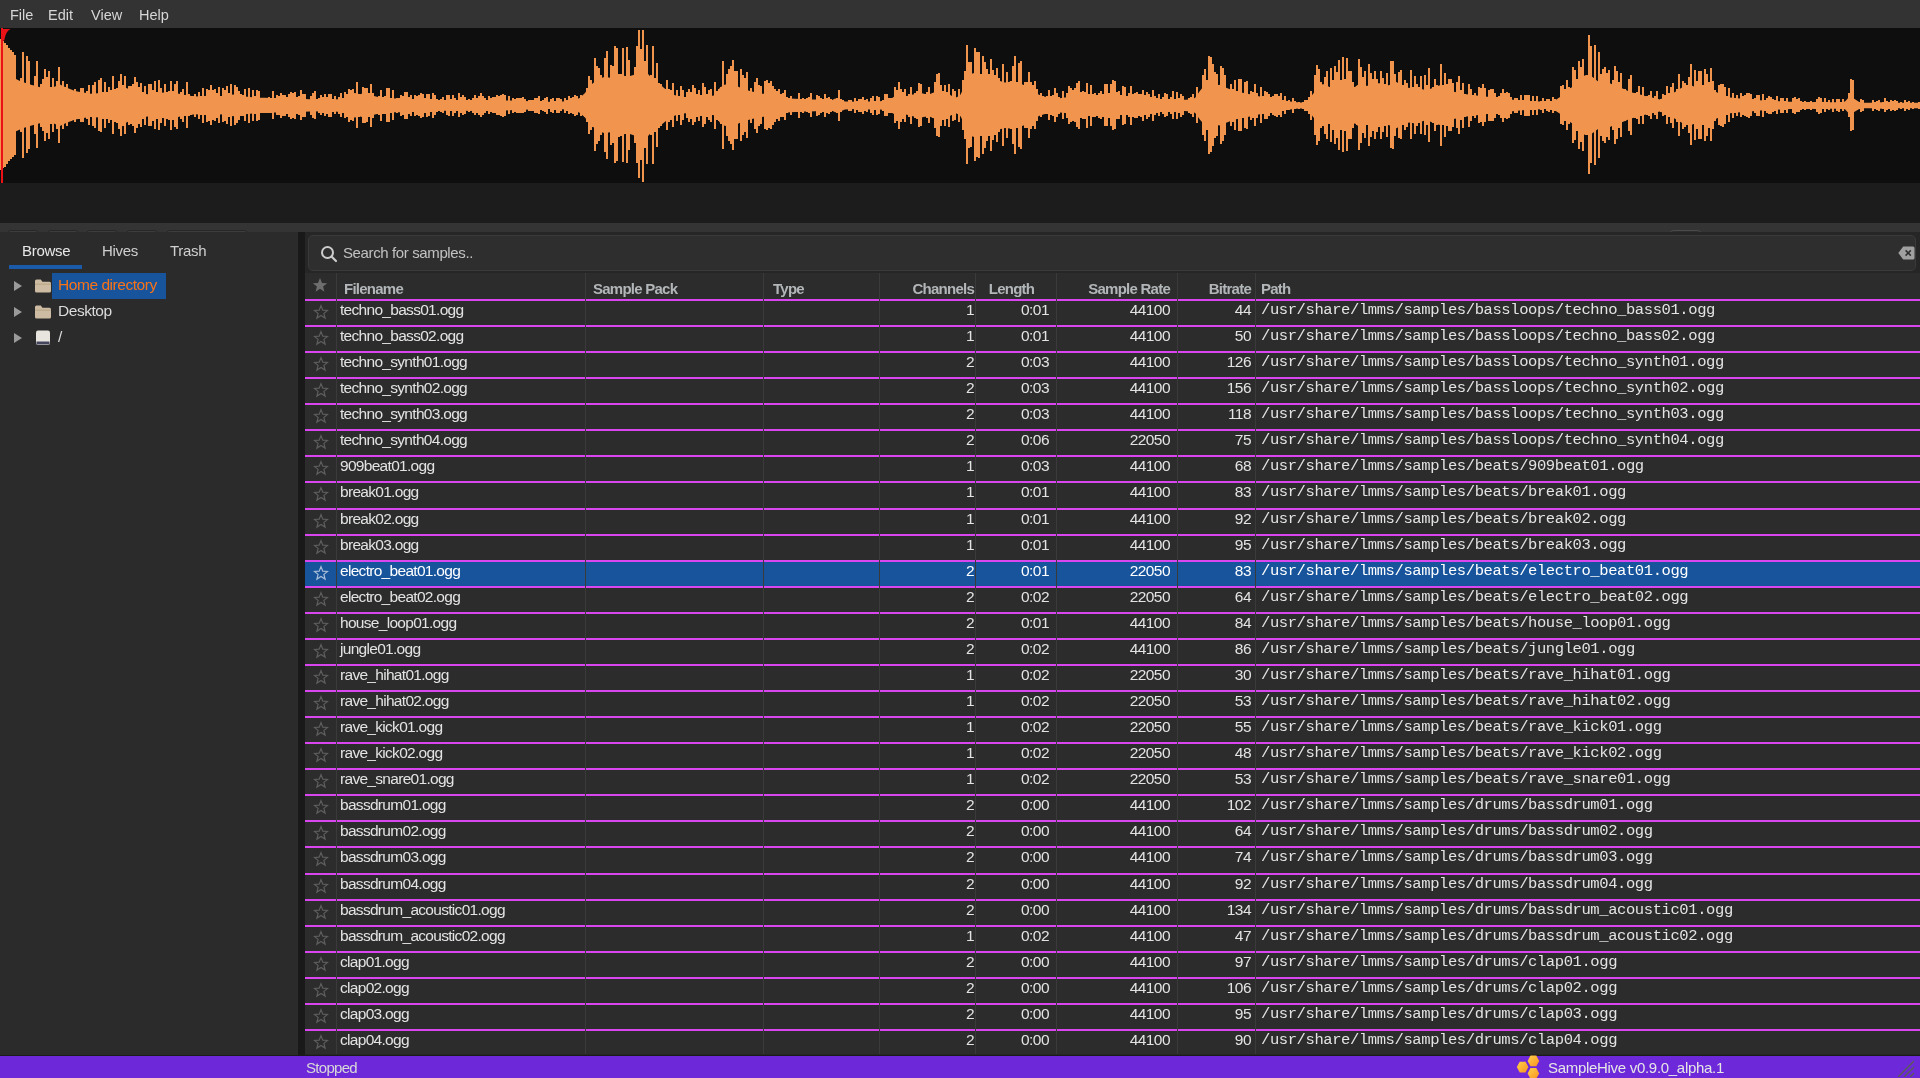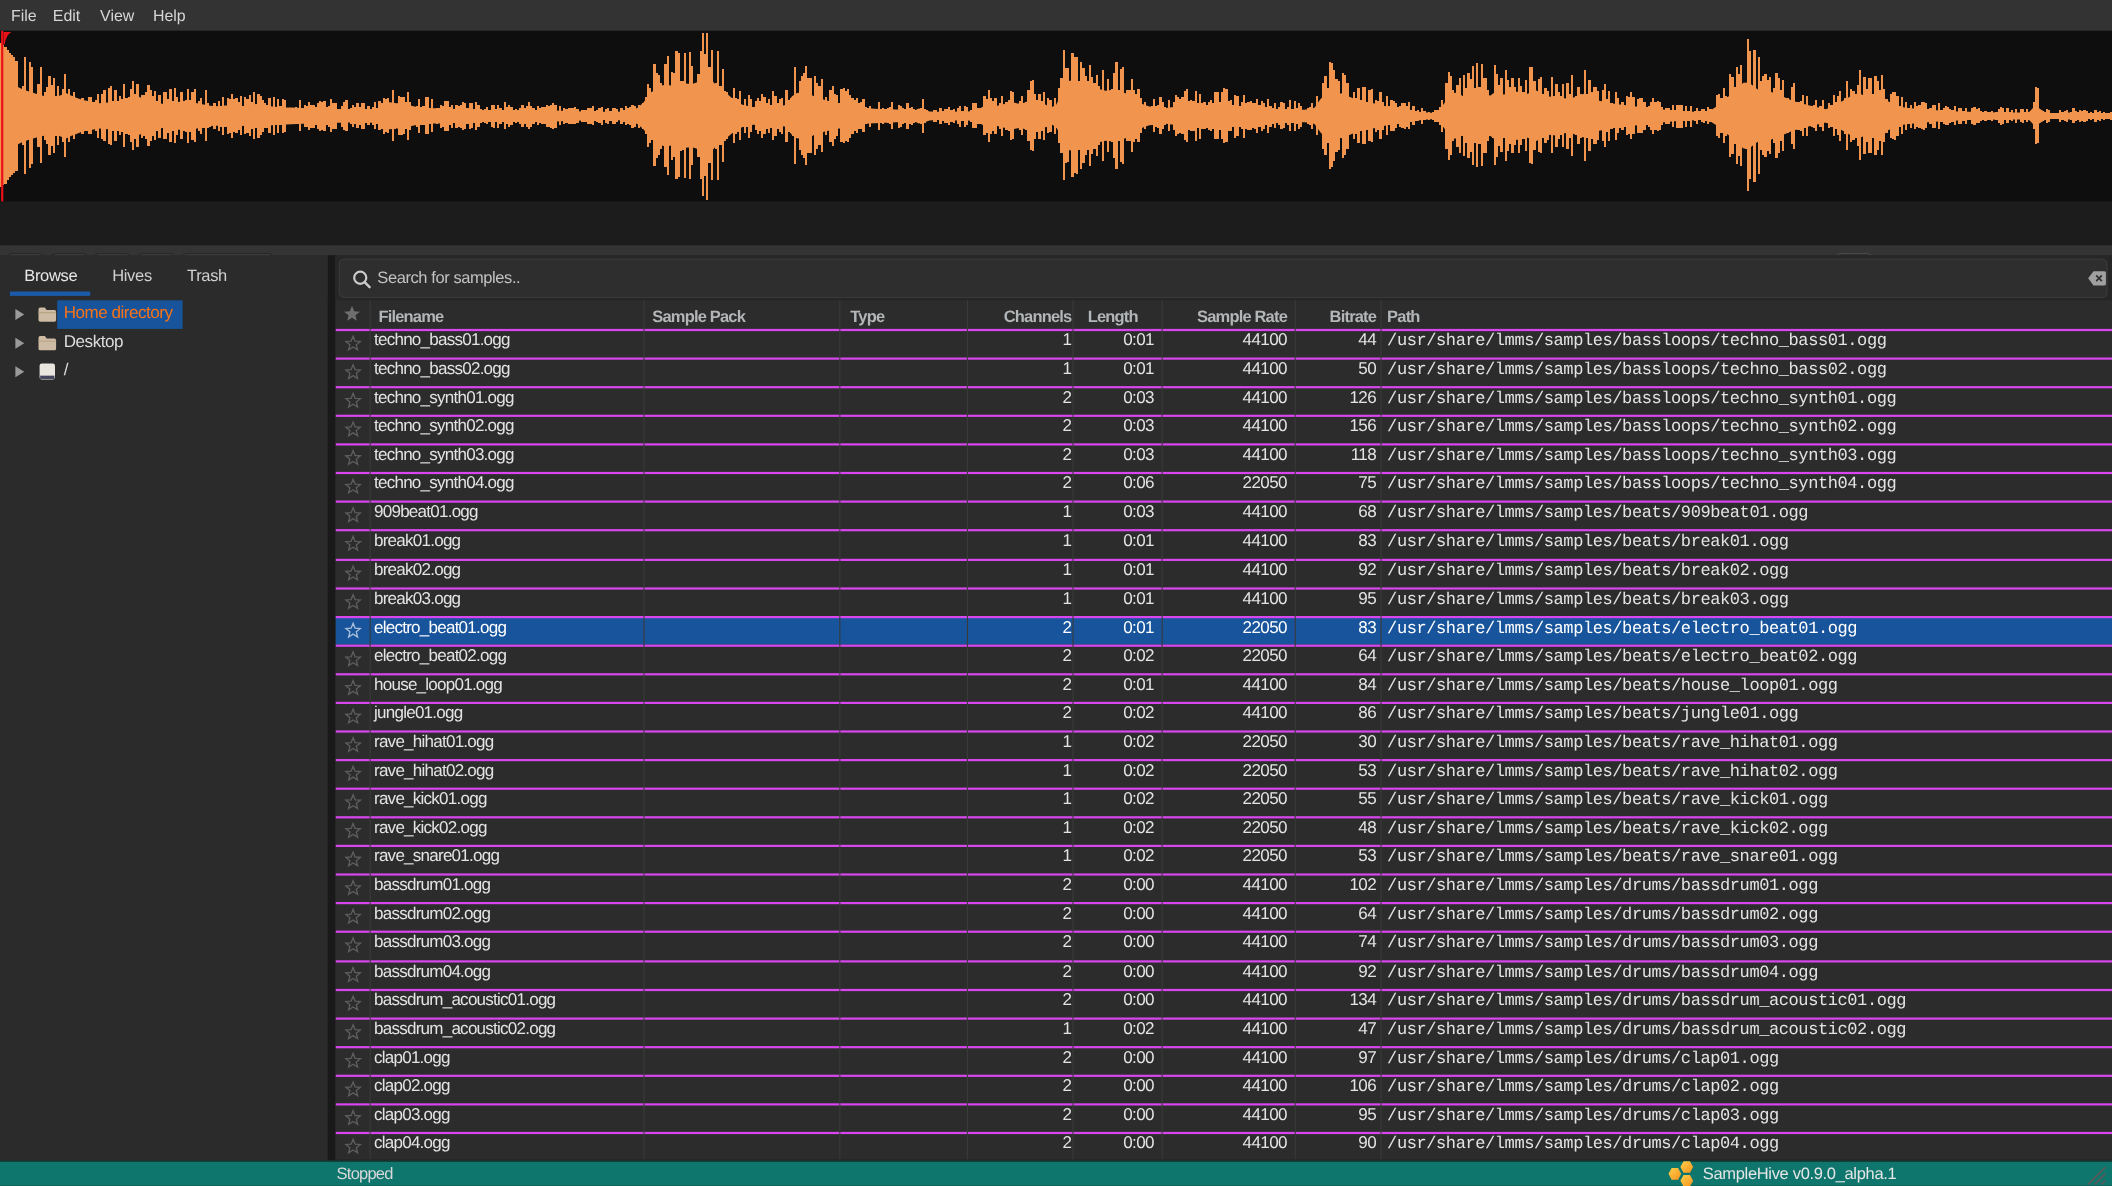--- a/index.html
+++ b/index.html
@@ -25,21 +25,21 @@
 .row.sel .star path{stroke:#a9bed8;}
 .row span{position:absolute;top:0;white-space:pre;}
 .star{position:absolute;left:8px;top:2.5px;width:16px;height:16px;}
 .cf{left:35px;letter-spacing:-0.7px;}
 .cc{left:574px;width:95px;text-align:right;letter-spacing:-0.55px;}
 .cl{left:669px;width:75px;text-align:right;letter-spacing:-0.55px;}
 .cs{left:744px;width:121px;text-align:right;letter-spacing:-0.55px;}
 .cb{left:865px;width:81px;text-align:right;letter-spacing:-0.55px;}
 .cp{left:956px;letter-spacing:-0.4px;font-family:Liberation Mono, monospace;}
 .vline{position:absolute;top:0;width:1px;height:781px;background:#3a3a3a;}
-#statusbar{position:absolute;left:0;top:1055px;width:1920px;height:23px;background:#0f766e;border-top:1px solid #1b1b1b;}
+#statusbar{position:absolute;left:0;top:1055px;width:1920px;height:23px;background:#6d28d9;border-top:1px solid #1b1b1b;}
 </style></head><body>
 <div id="menubar">
  <span class="mi" style="left:10px">File</span>
  <span class="mi" style="left:48px">Edit</span>
  <span class="mi" style="left:91px">View</span>
  <span class="mi" style="left:139px">Help</span>
 </div>
 <div id="wave">
  <svg width="1920" height="155">
       <path d="M0,41.8 L5,43.9 L10,47.4 L15,50.4 L20,52.9 L25,54.8 L30,56.4 L35,57.8 L40,59.2 L45,60.1 L50,61.1 L55,58.5 L60,56.5 L65,59.1 L70,61.0 L75,62.9 L80,63.9 L85,64.8 L90,65.8 L95,65.4 L100,65.1 L105,64.8 L110,63.4 L115,62.0 L120,58.6 L125,59.2 L130,61.7 L135,63.2 L140,64.8 L145,65.8 L150,66.7 L155,65.8 L160,64.8 L165,64.4 L170,64.0 L175,64.7 L180,66.1 L185,67.1 L190,67.8 L195,68.6 L200,68.3 L205,67.9 L210,67.6 L215,67.9 L220,68.3 L225,68.6 L230,66.8 L235,66.4 L240,68.1 L245,68.6 L250,69.0 L255,69.5 L260,69.7 L265,69.8 L270,70.0 L275,70.1 L280,70.3 L285,70.5 L290,70.6 L295,70.8 L300,70.9 L305,71.1 L310,71.2 L315,71.4 L320,71.5 L325,71.7 L330,71.9 L335,71.4 L340,70.9 L345,70.5 L350,65.4 L355,65.0 L360,66.2 L365,64.8 L370,66.8 L375,68.3 L380,69.5 L385,69.8 L390,70.1 L395,70.5 L400,70.6 L405,70.8 L410,70.9 L415,71.1 L420,71.2 L425,71.4 L430,71.5 L435,71.7 L440,71.9 L445,72.0 L450,72.2 L455,72.3 L460,72.2 L465,72.0 L470,71.9 L475,72.0 L480,72.2 L485,72.3 L490,72.3 L495,72.3 L500,72.3 L505,72.5 L510,72.6 L515,72.8 L520,73.0 L525,73.1 L530,73.3 L535,73.4 L540,73.6 L545,73.7 L550,73.7 L555,73.7 L560,73.7 L565,73.3 L570,72.8 L575,72.3 L580,69.7 L585,65.1 L590,57.8 L595,53.6 L600,50.5 L605,48.8 L610,49.8 L615,49.0 L620,47.0 L625,48.1 L630,48.1 L635,46.4 L640,44.3 L645,42.2 L650,48.3 L655,52.8 L660,56.4 L665,60.8 L670,64.5 L675,67.2 L680,68.3 L685,69.5 L690,69.0 L695,68.6 L700,68.1 L705,67.6 L710,68.3 L715,67.2 L720,59.6 L725,56.4 L730,57.1 L735,57.0 L740,59.6 L745,61.4 L750,63.0 L755,64.3 L760,65.3 L765,66.1 L770,66.7 L775,67.9 L780,68.9 L785,69.9 L790,70.5 L795,70.8 L800,71.0 L805,71.2 L810,71.4 L815,71.6 L820,71.8 L825,72.4 L830,73.3 L835,70.6 L840,71.4 L845,73.4 L850,73.6 L855,73.7 L860,73.7 L865,73.6 L870,73.4 L875,73.3 L880,73.3 L885,72.6 L890,71.4 L895,68.0 L900,67.4 L905,68.6 L910,67.2 L915,66.0 L920,64.8 L925,66.0 L930,65.9 L935,63.9 L940,63.2 L945,64.3 L950,66.7 L955,70.0 L960,67.4 L965,57.4 L970,46.3 L975,44.7 L980,48.2 L985,51.2 L990,53.2 L995,53.6 L1000,53.1 L1005,54.4 L1010,53.8 L1015,54.0 L1020,55.6 L1025,57.4 L1030,60.6 L1035,64.5 L1040,67.2 L1045,68.8 L1050,69.5 L1055,70.1 L1060,70.2 L1065,69.6 L1070,69.0 L1075,68.3 L1080,66.7 L1085,67.3 L1090,67.9 L1095,68.5 L1100,68.1 L1105,67.3 L1110,65.8 L1115,66.9 L1120,68.1 L1125,69.3 L1130,69.0 L1135,68.7 L1140,69.3 L1145,69.9 L1150,70.5 L1155,70.7 L1160,71.0 L1165,71.3 L1170,71.4 L1175,71.4 L1180,71.7 L1185,71.7 L1190,71.4 L1195,70.0 L1200,62.7 L1205,56.8 L1210,56.2 L1215,57.6 L1220,56.8 L1225,59.2 L1230,61.3 L1235,63.0 L1240,64.3 L1245,65.2 L1250,66.2 L1255,67.4 L1260,68.6 L1265,69.6 L1270,70.2 L1275,70.8 L1280,71.4 L1285,72.6 L1290,73.5 L1295,74.1 L1300,74.4 L1305,74.7 L1310,70.0 L1315,63.2 L1320,56.7 L1325,56.1 L1330,59.6 L1335,57.3 L1340,54.0 L1345,55.2 L1350,58.4 L1355,58.9 L1360,54.9 L1365,58.1 L1370,57.4 L1375,55.2 L1380,55.3 L1385,58.4 L1390,56.8 L1395,53.3 L1400,56.0 L1405,59.2 L1410,60.0 L1415,59.0 L1420,60.6 L1425,62.1 L1430,60.9 L1435,59.1 L1440,57.3 L1445,60.8 L1450,62.8 L1455,63.9 L1460,64.8 L1465,65.9 L1470,66.7 L1475,67.3 L1480,67.9 L1485,68.5 L1490,69.0 L1495,69.6 L1500,69.9 L1505,70.5 L1510,71.4 L1515,72.0 L1520,72.4 L1525,72.7 L1530,73.0 L1535,73.3 L1540,73.6 L1545,73.9 L1550,74.2 L1555,72.4 L1560,69.0 L1565,63.7 L1570,60.6 L1575,57.1 L1580,51.3 L1585,47.2 L1590,47.1 L1595,51.0 L1600,54.9 L1605,52.6 L1610,55.3 L1615,57.8 L1620,59.5 L1625,61.5 L1630,63.9 L1635,65.2 L1640,66.6 L1645,67.9 L1650,69.0 L1655,70.2 L1660,71.4 L1665,69.0 L1670,66.6 L1675,63.9 L1680,60.8 L1685,57.8 L1690,56.8 L1695,59.1 L1700,61.0 L1705,58.7 L1710,60.7 L1715,63.4 L1720,65.8 L1725,67.9 L1730,69.5 L1735,70.1 L1740,70.6 L1745,70.9 L1750,71.4 L1755,71.9 L1760,72.2 L1765,72.5 L1770,72.8 L1775,73.0 L1780,73.3 L1785,73.5 L1790,73.7 L1795,73.7 L1800,73.7 L1805,74.0 L1810,74.2 L1815,74.0 L1820,73.7 L1825,74.0 L1830,74.2 L1835,74.2 L1840,74.2 L1845,73.6 L1850,67.9 L1855,71.3 L1860,74.4 L1865,74.7 L1870,74.7 L1875,74.5 L1880,74.2 L1885,74.4 L1890,74.7 L1895,74.7 L1900,74.7 L1905,74.7 L1910,74.7 L1915,74.7 L1920,74.7 L1920,80.2 L1915,80.2 L1910,80.2 L1905,80.2 L1900,80.2 L1895,80.2 L1890,80.2 L1885,80.5 L1880,80.7 L1875,80.4 L1870,80.2 L1865,80.2 L1860,80.5 L1855,83.5 L1850,86.8 L1845,81.3 L1840,80.7 L1835,80.7 L1830,80.7 L1825,80.9 L1820,81.1 L1815,80.9 L1810,80.7 L1805,80.9 L1800,81.1 L1795,81.1 L1790,81.1 L1785,81.4 L1780,81.6 L1775,81.8 L1770,82.1 L1765,82.3 L1760,82.6 L1755,82.9 L1750,83.4 L1745,83.9 L1740,84.2 L1735,84.7 L1730,85.3 L1725,86.8 L1720,88.9 L1715,91.2 L1710,93.8 L1705,95.7 L1700,93.5 L1695,95.4 L1690,97.6 L1685,96.6 L1680,93.7 L1675,90.7 L1670,88.1 L1665,85.7 L1660,83.4 L1655,84.6 L1650,85.7 L1645,86.8 L1640,88.1 L1635,89.4 L1630,90.7 L1625,93.0 L1620,95.0 L1615,96.6 L1610,99.1 L1605,101.7 L1600,99.4 L1595,103.2 L1590,107.0 L1585,106.9 L1580,102.9 L1575,97.3 L1570,93.9 L1565,90.9 L1560,85.7 L1555,82.4 L1550,80.7 L1545,81.0 L1540,81.3 L1535,81.5 L1530,81.8 L1525,82.1 L1520,82.4 L1515,82.9 L1510,83.4 L1505,84.3 L1500,84.9 L1495,85.2 L1490,85.7 L1485,86.3 L1480,86.8 L1475,87.4 L1470,88.0 L1465,88.7 L1460,89.8 L1455,90.7 L1450,91.8 L1445,93.7 L1440,97.1 L1435,95.4 L1430,93.6 L1425,92.4 L1420,93.9 L1415,95.4 L1410,94.5 L1405,95.3 L1400,98.3 L1395,101.0 L1390,97.6 L1385,96.0 L1380,99.1 L1375,99.2 L1370,97.0 L1365,96.3 L1360,99.4 L1355,95.6 L1350,96.0 L1345,99.2 L1340,100.3 L1335,97.1 L1330,94.8 L1325,98.2 L1320,97.7 L1315,91.4 L1310,84.8 L1305,80.2 L1300,80.5 L1295,80.8 L1290,81.4 L1285,82.3 L1280,83.4 L1275,84.0 L1270,84.6 L1265,85.1 L1260,86.2 L1255,87.3 L1250,88.4 L1245,89.4 L1240,90.3 L1235,91.6 L1230,93.3 L1225,95.3 L1220,97.6 L1215,96.8 L1210,98.2 L1205,97.6 L1200,91.8 L1195,84.7 L1190,83.4 L1185,83.1 L1180,83.1 L1175,83.4 L1170,83.4 L1165,83.5 L1160,83.8 L1155,84.1 L1150,84.3 L1145,84.9 L1140,85.5 L1135,86.0 L1130,85.7 L1125,85.5 L1120,86.6 L1115,87.8 L1110,88.9 L1105,87.4 L1100,86.6 L1095,86.3 L1090,86.8 L1085,87.4 L1080,88.0 L1075,86.5 L1070,85.7 L1065,85.1 L1060,84.6 L1055,84.7 L1050,85.3 L1045,85.9 L1040,87.5 L1035,90.1 L1030,93.9 L1025,97.0 L1020,98.8 L1015,100.3 L1010,100.5 L1005,99.9 L1000,101.2 L995,100.6 L990,101.1 L985,103.0 L980,106.0 L975,109.3 L970,107.8 L965,97.0 L960,87.3 L955,84.7 L950,88.0 L945,90.3 L940,91.4 L935,90.7 L930,88.8 L925,88.7 L920,89.8 L915,88.7 L910,87.5 L905,86.2 L900,87.3 L895,86.7 L890,83.4 L885,82.3 L880,81.6 L875,81.6 L870,81.5 L865,81.3 L860,81.1 L855,81.1 L850,81.2 L845,81.5 L840,83.4 L835,84.2 L830,81.6 L825,82.5 L820,83.0 L815,83.2 L810,83.4 L805,83.6 L800,83.8 L795,84.0 L790,84.2 L785,84.9 L780,85.8 L775,86.8 L770,88.0 L765,88.6 L760,89.3 L755,90.3 L750,91.6 L745,93.1 L740,94.8 L735,97.4 L730,97.3 L725,98.0 L720,94.8 L715,87.5 L710,86.4 L705,87.1 L700,86.6 L695,86.2 L690,85.7 L685,85.3 L680,86.4 L675,87.5 L670,90.1 L665,93.7 L660,98.0 L655,101.4 L650,105.8 L645,111.7 L640,109.7 L635,107.7 L630,106.0 L625,106.0 L620,107.1 L615,105.1 L610,104.3 L605,105.3 L600,103.7 L595,100.6 L590,96.6 L585,89.5 L580,85.1 L575,82.5 L570,82.1 L565,81.6 L560,81.1 L555,81.1 L550,81.1 L545,81.1 L540,81.3 L535,81.5 L530,81.6 L525,81.8 L520,81.9 L515,82.1 L510,82.2 L505,82.4 L500,82.5 L495,82.5 L490,82.5 L485,82.5 L480,82.7 L475,82.8 L470,83.0 L465,82.8 L460,82.7 L455,82.5 L450,82.7 L445,82.8 L440,83.0 L435,83.1 L430,83.3 L425,83.4 L420,83.6 L415,83.7 L410,83.9 L405,84.0 L400,84.2 L395,84.3 L390,84.6 L385,84.9 L380,85.3 L375,86.4 L370,87.9 L365,89.8 L360,88.5 L355,89.6 L350,89.2 L345,84.3 L340,83.9 L335,83.4 L330,83.0 L325,83.1 L320,83.3 L315,83.4 L310,83.6 L305,83.7 L300,83.9 L295,84.0 L290,84.2 L285,84.3 L280,84.5 L275,84.6 L270,84.8 L265,84.9 L260,85.1 L255,85.3 L250,85.7 L245,86.2 L240,86.6 L235,88.2 L230,87.9 L225,86.2 L220,86.5 L215,86.8 L210,87.1 L205,86.8 L200,86.5 L195,86.2 L190,86.9 L185,87.6 L180,88.5 L175,89.9 L170,90.6 L165,90.2 L160,89.8 L155,88.9 L150,88.0 L145,88.9 L140,89.8 L135,91.3 L130,92.8 L125,95.3 L120,95.8 L115,92.5 L110,91.2 L105,89.8 L100,89.5 L95,89.2 L90,88.9 L85,89.8 L80,90.7 L75,91.6 L70,93.5 L65,95.4 L60,97.9 L55,96.0 L50,93.4 L45,94.3 L40,95.3 L35,96.6 L30,97.9 L25,99.6 L20,101.4 L15,103.8 L10,106.7 L5,110.1 L0,112.1 Z" fill="#f0944e"></path>

